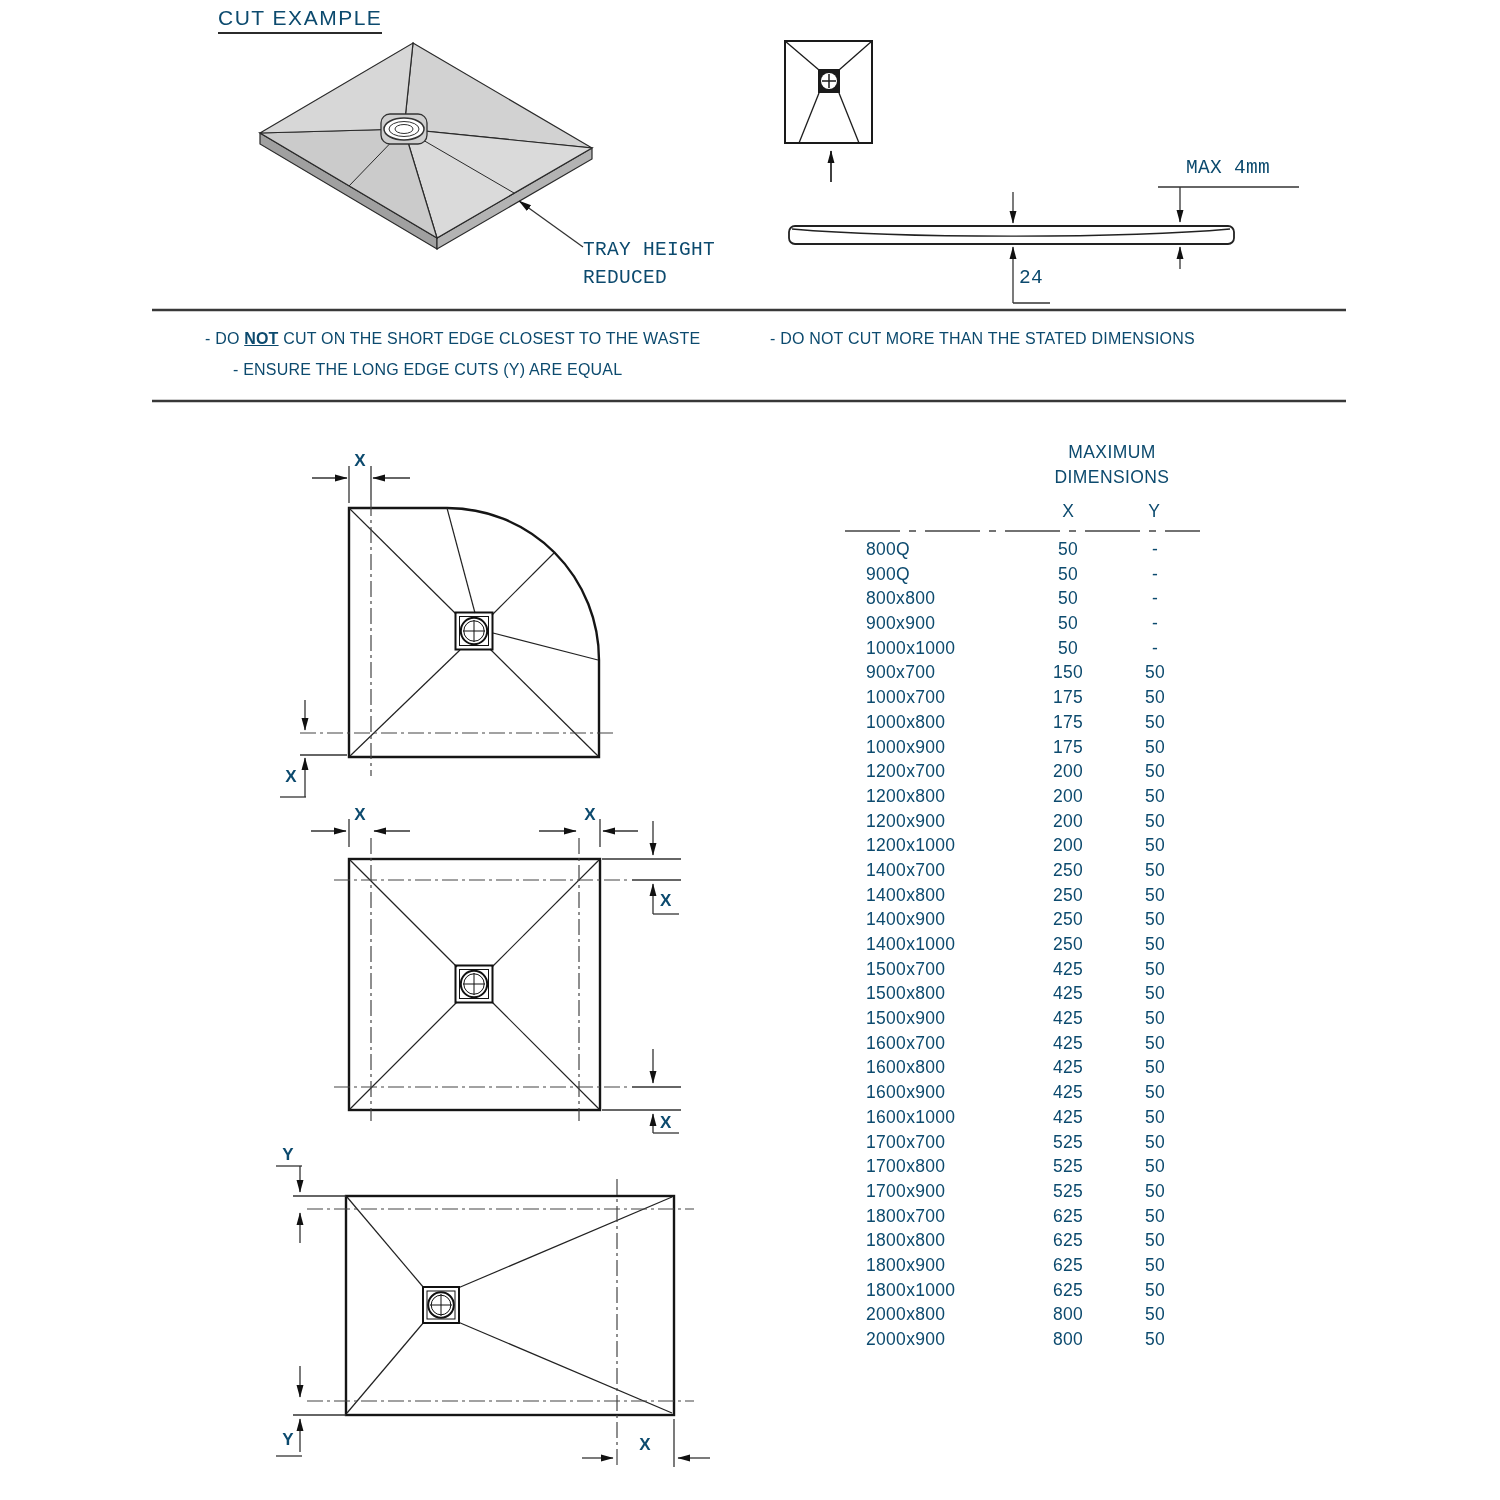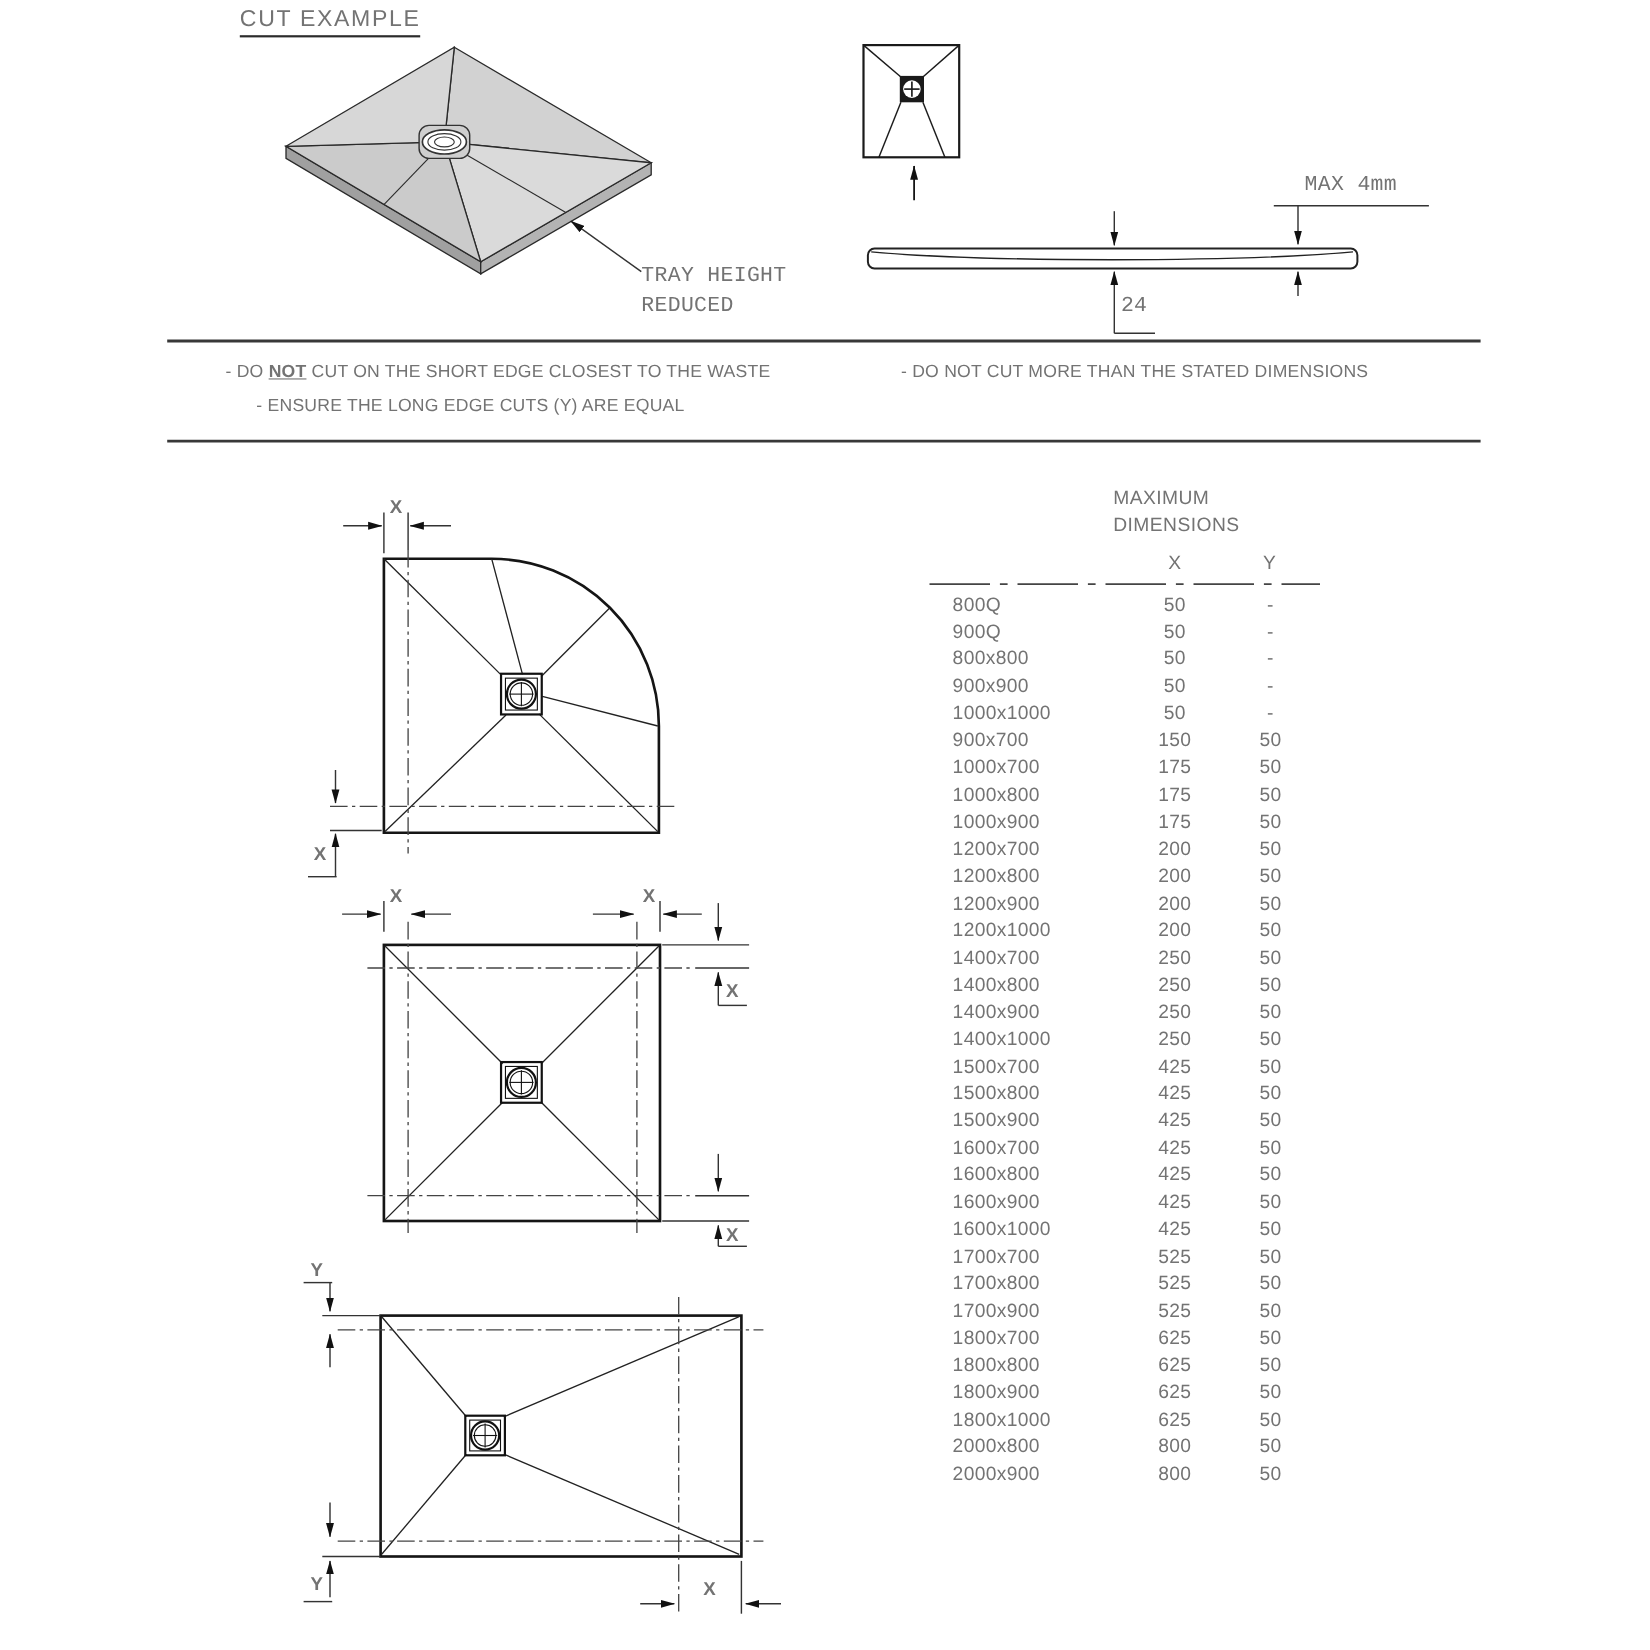--- a/index.html
+++ b/index.html
@@ -1,34 +1,34 @@
 <!DOCTYPE html>
 <html><head>
 <meta charset="utf-8">
 <style>
   html,body{margin:0;padding:0;background:#ffffff;}
   .canvas{position:relative;width:1500px;height:1500px;background:#fff;overflow:hidden;
-          font-family:"Liberation Sans", sans-serif;color:#737373;}
+          font-family:"Liberation Sans", sans-serif;color:#0c4a6e;}
   .canvas svg{position:absolute;left:0;top:0;}
   .txt{position:absolute;white-space:nowrap;line-height:1.1;}
   .title{font-size:21px;letter-spacing:1.5px;border-bottom:2px solid #2b2b2b;padding-bottom:3px;}
   .note{font-size:16px;letter-spacing:0.2px;}
   .note b{font-weight:bold;text-decoration:underline;}
   .annot{font-size:19.5px;letter-spacing:0.3px;font-family:Liberation Mono, monospace;}
   .dim-label{font-size:17px;font-weight:bold;}
   .ctr{text-align:center;}
-  .table-head{font-size:17.5px;letter-spacing:0.4px;text-align:left;}
+  .table-head{font-size:17.5px;letter-spacing:0.4px;text-align:center;}
   .col-head{font-size:17.5px;text-align:center;}
   .rows{position:absolute;left:866px;top:537px;width:350px;}
   .trow{position:relative;height:24.7px;font-size:17.5px;letter-spacing:0.3px;}
   .trow span{position:absolute;top:0;line-height:24.7px;}
   .tc-size{left:0;}
   .tc-x{left:152px;width:100px;text-align:center;}
   .tc-y{left:239px;width:100px;text-align:center;}
-  .right-align{text-align:center;}
+  .right-align{text-align:left;}
 </style>
 </head>
 <body>
 
 <div class="canvas">
 
   <svg width="1500" height="1500" viewBox="0 0 1500 1500">
     <defs>
       <marker id="arr" viewBox="0 0 12 8" refX="11.4" refY="4" markerWidth="13" markerHeight="9" orient="auto" markerUnits="userSpaceOnUse">
         <path d="M0,0.7 L12,4 L0,7.3 Z" fill="#111"></path>

